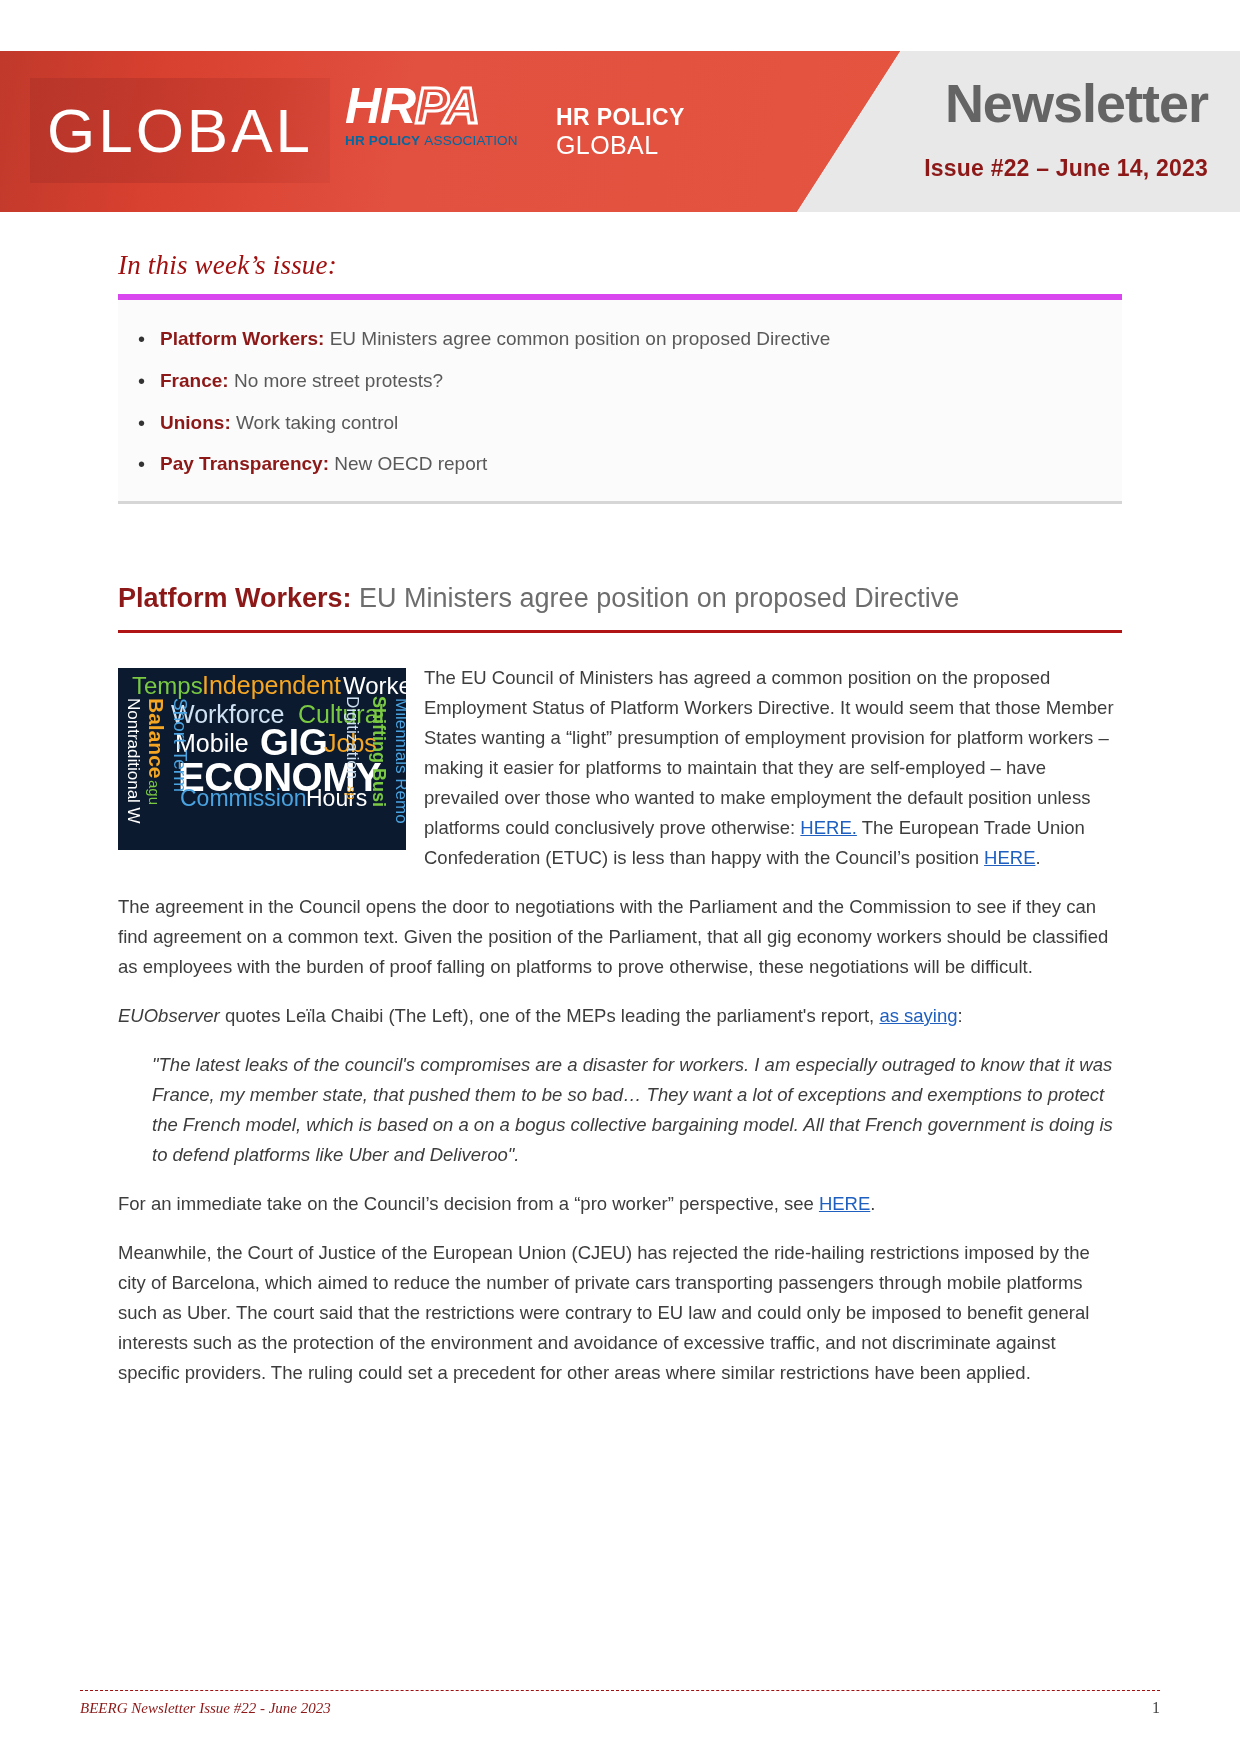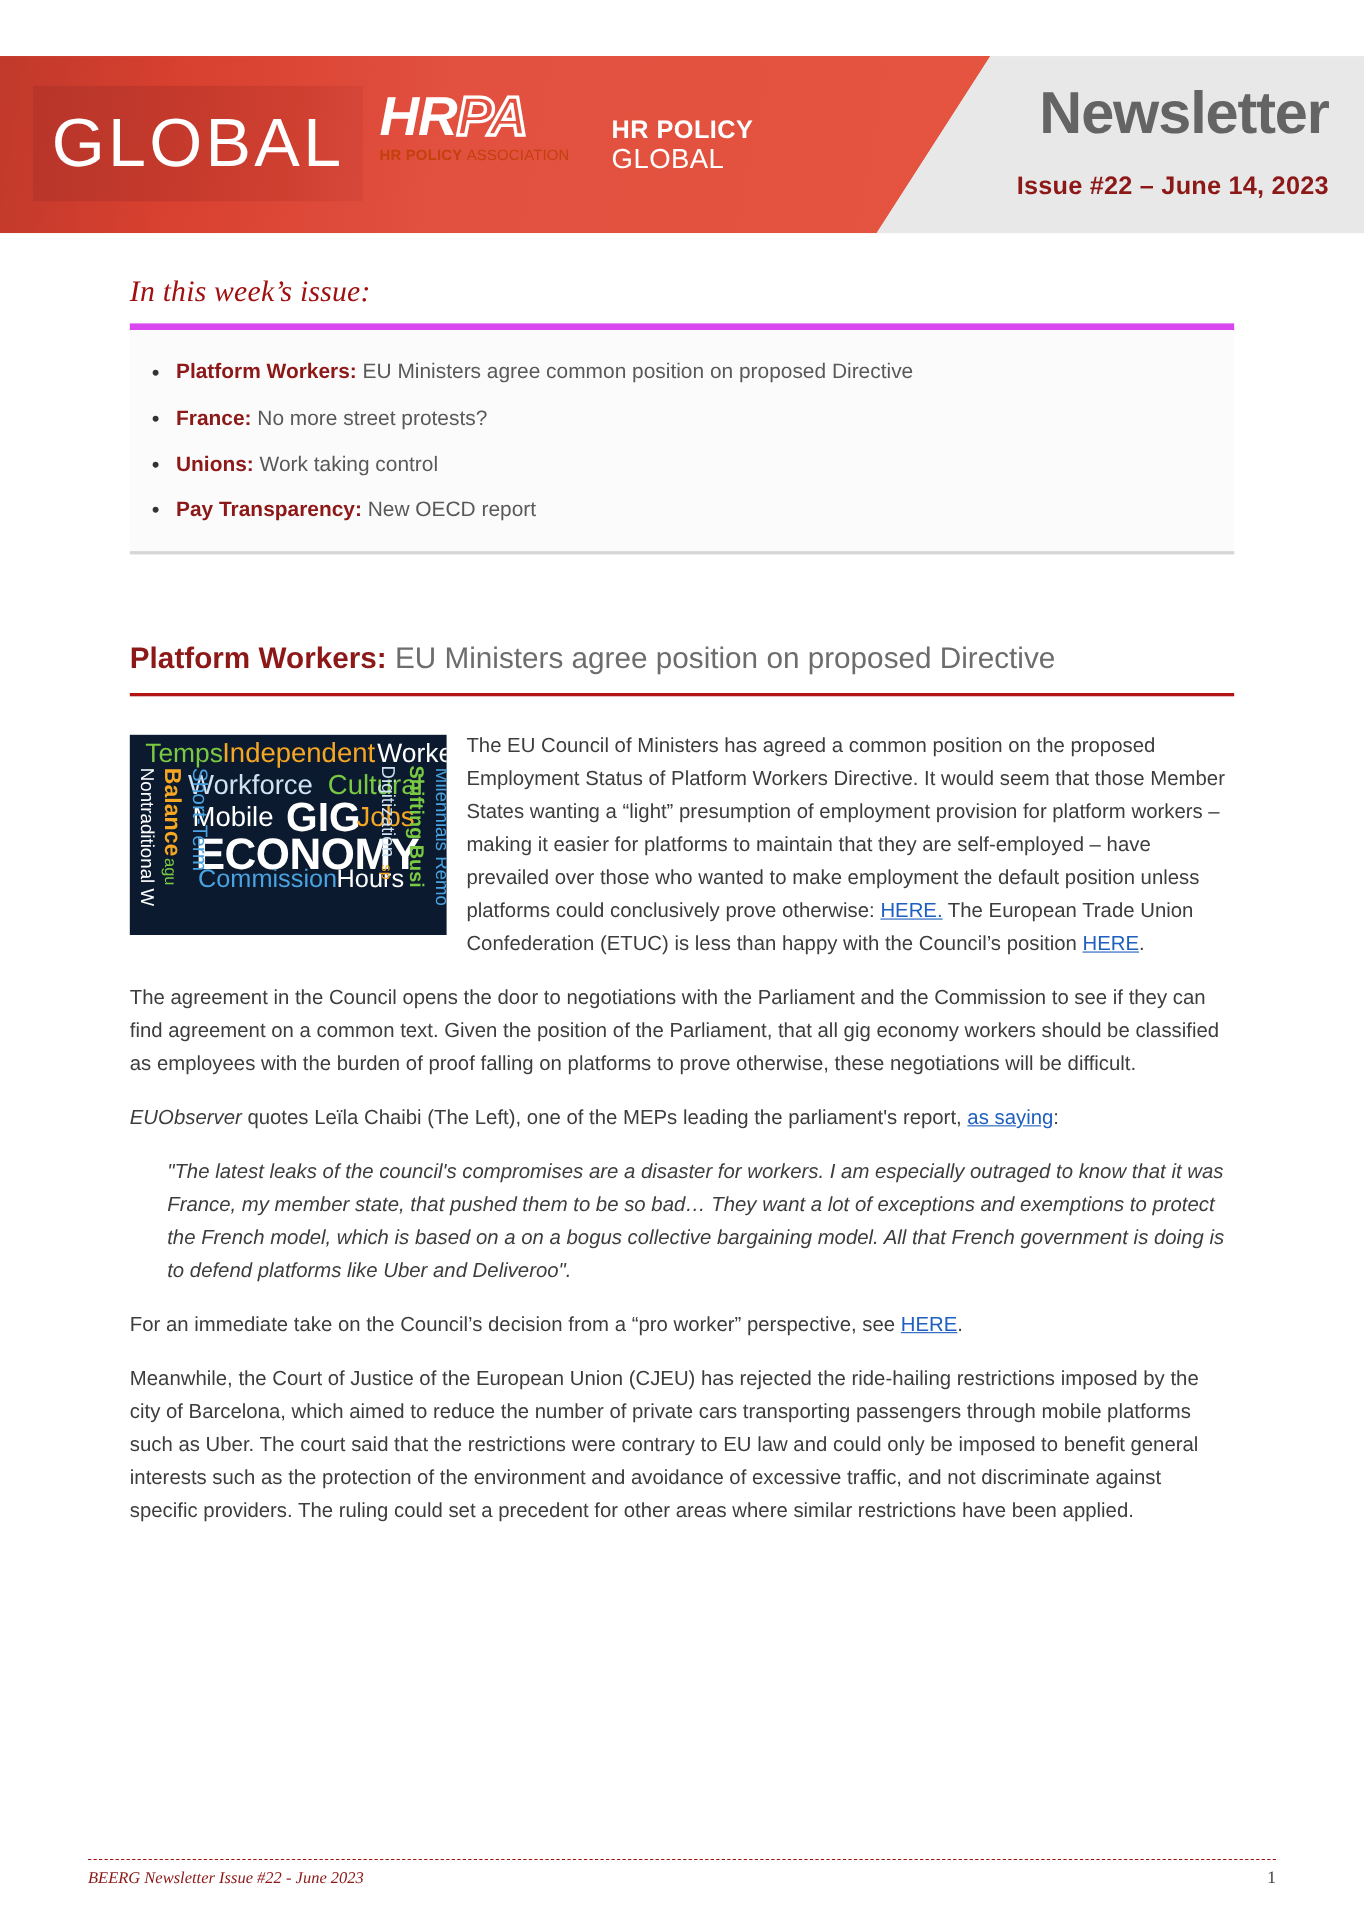--- a/index.html
+++ b/index.html
@@ -67,21 +67,21 @@
     font-family: "Liberation Sans", sans-serif;
     font-style: italic;
   }
   .hrpa-mark .outline {
     color: transparent;
     -webkit-text-stroke: 3px #ffffff;
   }
   .hrpa-sub {
     margin-top: 2px;
     font-size: 13.5px;
-    color: #c2410c;
+    color: #0369a1;
     letter-spacing: 0.2px;
     white-space: nowrap;
   }
   .hrpa-sub b { font-weight: bold; }
   .hrpa-sub i { font-style: normal; font-weight: 300; }
   .logo-global {
     position: absolute;
     left: 556px; top: 104px;
     color: #ffffff;
     line-height: 1.18;

